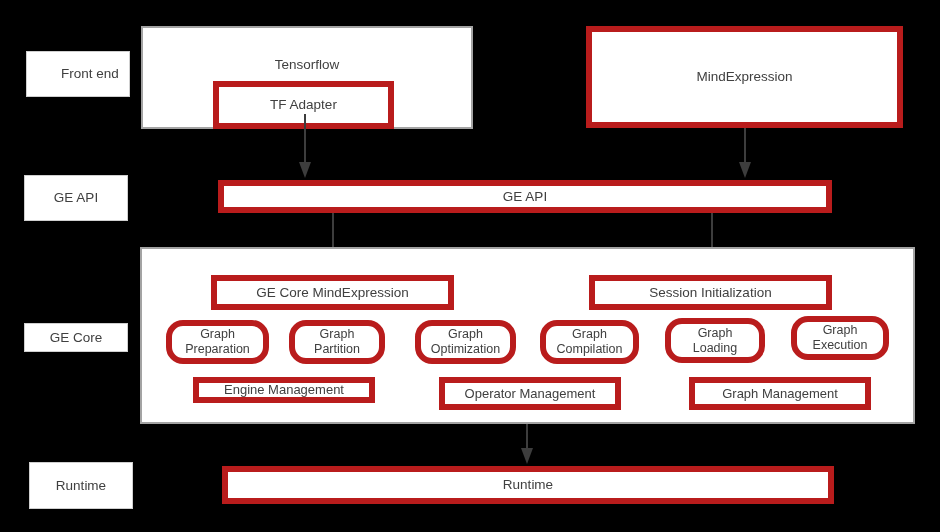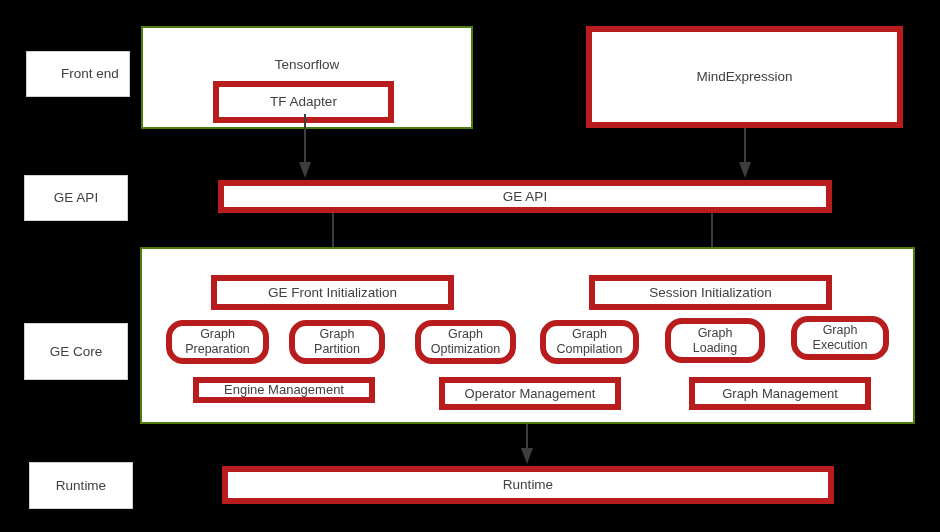--- a/index.html
+++ b/index.html
@@ -36,21 +36,21 @@
   }
   .layer-label {
     font-size: 13.5px;
     border-width: 1px;
     border-color: #cfcfcf;
   }
   .panel {
     position: absolute;
     box-sizing: border-box;
     background: #ffffff;
-    border: 2px solid #4d7c0f;
+    border: 2px solid #a3a3a3;
   }
   .panel-title {
     position: absolute;
     color: #404040;
     font-size: 13.5px;
     text-align: center;
     width: 100%;
     left: 0;
   }
   .arrow {
@@ -64,29 +64,29 @@
 </style>
 </head>
 <body>
 
 <div id="canvas">
 
   <div class="box layer-label" style="left:26px; top:51px; width:104px; height:46px;padding-left:24px;">Front end</div>
 
   <div class="box layer-label" style="left:24px; top:175px; width:104px; height:46px;">GE API</div>
 
-  <div class="box layer-label" style="left:24px; top:323px; width:104px; height:57px;">GE Core</div>
+  <div class="box layer-label" style="left:24px; top:323px; width:104px; height:29px;">GE Core</div>
 
   <div class="box layer-label" style="left:29px; top:462px; width:104px; height:47px;">Runtime</div>
 
   <div class="panel" style="left:141px; top:26px; width:332px; height:103px;">
     <div class="panel-title" style="top:29px;">Tensorflow</div>
   </div>
 
-  <div class="box" style="left:213px; top:81px; width:181px; height:42px; font-size:13.5px;">TF Adapter</div>
+  <div class="box" style="left:213px; top:81px; width:181px; height:48px; font-size:13.5px;">TF Adapter</div>
 
   <div class="box" style="left:586px; top:26px; width:317px; height:102px; font-size:13.5px;">MindExpression</div>
 
   <div class="arrow" style="left:297px; top:114px; width:16px; height:66px;">
     <svg width="16" height="66" viewBox="0 0 16 66">
       <line x1="8" y1="0" x2="8" y2="52" stroke="#3d3d3d" stroke-width="2"></line>
       <polygon points="8,64 2,48 14,48" fill="#3d3d3d"></polygon>
     </svg>
   </div>
 
@@ -108,21 +108,21 @@
 
   <div class="arrow" style="left:704px; top:213px; width:16px; height:63px;">
     <svg width="16" height="63" viewBox="0 0 16 63">
       <line x1="8" y1="0" x2="8" y2="49" stroke="#3d3d3d" stroke-width="2"></line>
       <polygon points="8,61 2,45 14,45" fill="#3d3d3d"></polygon>
     </svg>
   </div>
 
   <div class="panel" style="left:140px; top:247px; width:775px; height:177px;"></div>
 
-  <div class="box init-label" style="left:211px; top:275px; width:243px; height:35px;">GE Front Initialization</div>
+  <div class="box init-label" style="left:211px; top:275px; width:243px; height:35px;">GE Core MindExpression</div>
 
   <div class="box init-label" style="left:589px; top:275px; width:243px; height:35px;">Session Initialization</div>
 
   <div class="box unit-label" style="left:166px; top:320px; width:103px; height:44px;">Graph
 Preparation</div>
 
   <div class="box unit-label" style="left:289px; top:320px; width:96px; height:44px;">Graph
 Partition</div>
 
   <div class="box unit-label" style="left:415px; top:320px; width:101px; height:44px;">Graph

